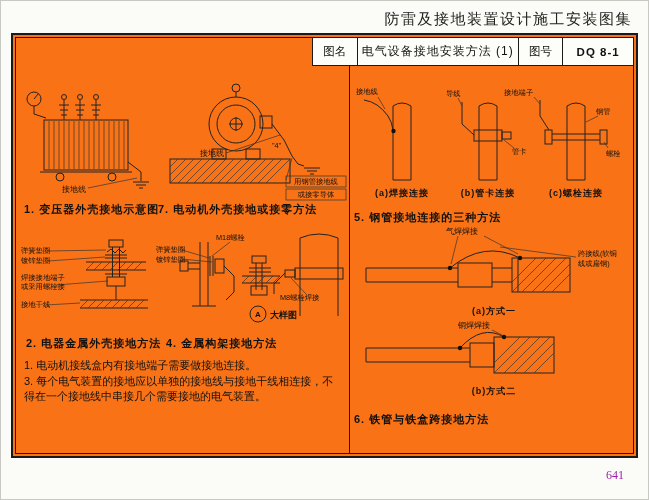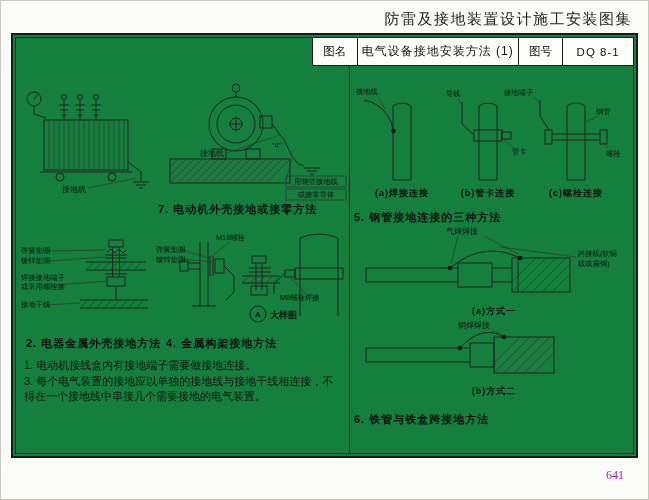--- a/index.html
+++ b/index.html
@@ -1,28 +1,28 @@
 <!DOCTYPE html>
 <html><head>
 <meta charset="utf-8">
 <style>
   *{margin:0;padding:0;box-sizing:border-box}
   html,body{width:649px;height:500px}
   body{position:relative;background:#fbfbf7;font-family:"Liberation Sans","DejaVu Sans",sans-serif;color:#111;overflow:hidden;border:1px solid #c9c9c3}
   .header{position:absolute;top:9px;right:16px;font-size:15px;letter-spacing:1.5px;color:#222;white-space:nowrap}
   .pagenum{position:absolute;top:467px;right:24px;font-size:12px;font-family:"Liberation Serif","DejaVu Serif",serif;color:#a21caf}
-  .frame{position:absolute;left:10px;top:32px;width:627px;height:425px;border:2px solid #1a1a1a;background:#15803d}
+  .frame{position:absolute;left:10px;top:32px;width:627px;height:425px;border:2px solid #1a1a1a;background:#f97316}
   .frame-inner{position:absolute;inset:2px;border:1px solid #1a1a1a}
   .titleblock{position:absolute;left:296px;right:0;top:0;height:28px;display:flex;border-left:1px solid #1a1a1a;border-bottom:1px solid #1a1a1a;background:#fdfdf9}
   .tb-cell{display:flex;align-items:center;justify-content:center;font-size:11.5px;padding:0 4px;border-right:1px solid #1a1a1a;white-space:nowrap}
   .tb-cell:last-child{border-right:none}
   .tb-name{width:46px}
   .tb-title{flex:1;font-weight:normal;font-size:12px;letter-spacing:1px}
   .tb-no{width:46px}
-  .tb-dq{width:72px;font-weight:normal;letter-spacing:1px}
+  .tb-dq{width:72px;font-weight:bold;letter-spacing:1px}
   .vdivider{position:absolute;left:333px;top:28px;bottom:0;width:0;border-left:1px solid #1a1a1a}
   .fig{position:absolute}
   .cap{position:absolute;font-size:11px;font-weight:bold;letter-spacing:1px;color:#111;white-space:nowrap}
   .cap-center{text-align:left}
   .notes{position:absolute;left:8px;top:320px;width:320px;font-size:11px;line-height:15px;color:#111;word-break:break-all}
   .notes-title{text-align:center;font-size:12px;font-weight:bold;letter-spacing:10px;margin-bottom:4px}
   .note-line{margin-bottom:1px}
   .ln{stroke:#222;stroke-width:1;fill:none}
   .thin{stroke:#333;stroke-width:.7;fill:none}
   .fillb{fill:#111;stroke:none}
@@ -92,20 +92,21 @@
         <circle cx="40" cy="93" r="4"></circle>
           <circle cx="92" cy="93" r="4"></circle>
         <polyline points="108,78 121,88 121,97"></polyline>
         <line x1="113" y1="98" x2="129" y2="98"></line>
           <line x1="116" y1="101" x2="126" y2="101"></line>
           <line x1="119" y1="104" x2="123" y2="104"></line>
         <line class="thin" x1="68" y1="104" x2="117" y2="94"></line>
       </g>
       <text class="lbl8" x="42" y="108">接地线</text>
     </svg>
+    <div class="cap" style="left:8px;top:164px">1. 变压器外壳接地示意图</div>
 
     <svg class="fig" style="left:140px;top:40px" width="192" height="124" viewBox="0 0 192 124">
       <g class="ln">
         <circle cx="80" cy="10" r="4"></circle>
           <line x1="80" y1="14" x2="80" y2="19"></line>
         <circle cx="80" cy="46" r="27"></circle>
           <circle cx="80" cy="46" r="19"></circle>
           <circle cx="80" cy="46" r="6"></circle>
         <line x1="73" y1="46" x2="87" y2="46"></line>
           <line x1="80" y1="39" x2="80" y2="53"></line>

